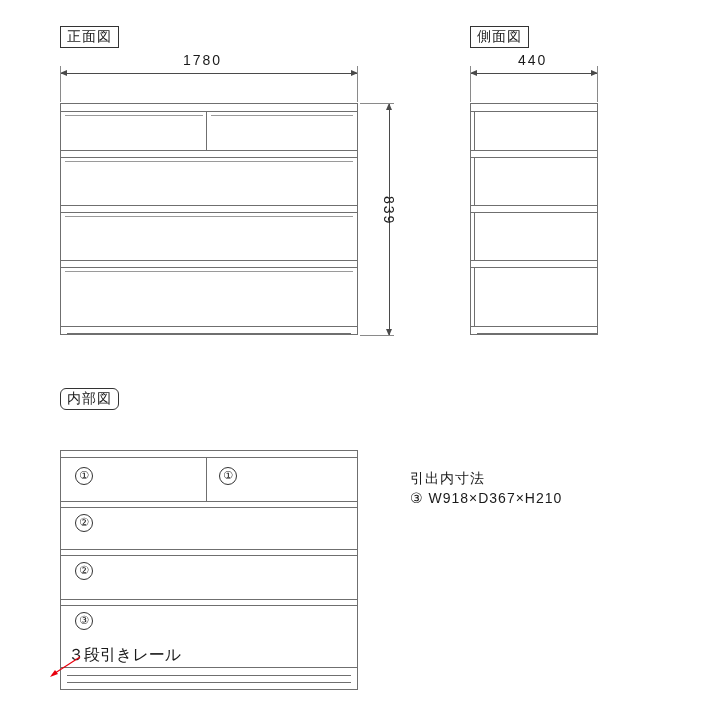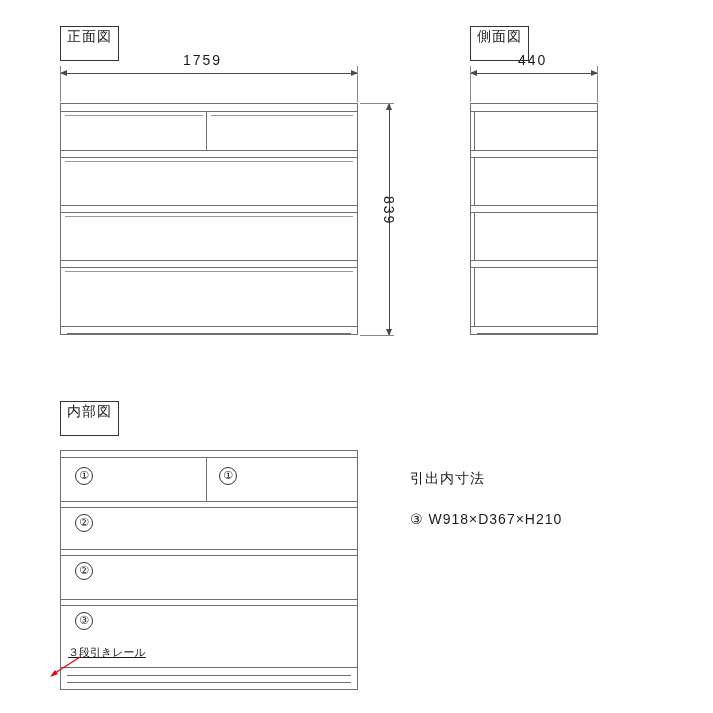--- a/index.html
+++ b/index.html
@@ -13,21 +13,21 @@
   }
   .stage{position:absolute;left:0;top:0;width:713px;height:713px;}
   .abs{position:absolute;}
 
   
   .boxlabel{
     border:1px solid #333;
     background:#fff;
     font-size:14px;
     letter-spacing:1px;
-    padding:2px 6px 16px 6px;
+    padding:2px 6px 3px 6px;
     line-height:1.1;
     white-space:nowrap;
   }
 
   
   .dimtext{
     font-size:14px;
     letter-spacing:2px;
     white-space:nowrap;
   }
@@ -57,35 +57,35 @@
   .arrowU{border-left:3px solid transparent;border-right:3px solid transparent;border-bottom:7px solid #4a4a4a;}
   .arrowD{border-left:3px solid transparent;border-right:3px solid transparent;border-top:7px solid #4a4a4a;}
 
   
   .cnum{
     width:16px;height:16px;border:1px solid #333;border-radius:50%;
     font-size:11px;line-height:15px;text-align:center;background:#fff;
   }
 
   
-  .spec-title{font-size:14px;letter-spacing:1px;margin-bottom:21px;}
+  .spec-title{font-size:14px;letter-spacing:1px;margin-bottom:0;}
   .spec-row{font-size:14px;letter-spacing:1px;white-space:nowrap;line-height:1.55;}
 
   
-  .railnote{font-size:11px;letter-spacing:0px;white-space:nowrap;text-decoration:underline;}
+  .railnote{font-size:16px;letter-spacing:0px;white-space:nowrap;}
   .railarrow{position:absolute;}
 </style>
 </head>
 <body>
 
 <div class="stage">
 
   <div class="abs boxlabel" style="left:60px;top:26px;">正面図</div>
 
-  <div class="abs dimtext" style="left:183px;top:52px;">1759</div>
+  <div class="abs dimtext" style="left:183px;top:52px;">1780</div>
   <div class="abs dimline" style="left:60px;top:73px;width:298px;height:1px;"></div>
   <div class="abs arrowL" style="left:60px;top:70px;"></div>
   <div class="abs arrowR" style="left:351px;top:70px;"></div>
   <div class="abs ext" style="left:60px;top:66px;width:1px;height:36px;"></div>
   <div class="abs ext" style="left:357px;top:66px;width:1px;height:36px;"></div>
 
   <div class="abs dimline" style="left:389px;top:103px;width:1px;height:232px;"></div>
   <div class="abs arrowU" style="left:386px;top:103px;"></div>
   <div class="abs arrowD" style="left:386px;top:329px;"></div>
   <div class="abs ext" style="left:360px;top:103px;width:34px;height:1px;"></div>
@@ -138,21 +138,21 @@
     <div class="abs hline" style="left:0;top:163px;width:126px;height:1px;"></div>
     <div class="abs hline" style="left:0;top:222px;width:126px;height:1px;"></div>
 
     <div class="abs vline" style="left:3px;top:8px;width:1px;height:38px;"></div>
     <div class="abs vline" style="left:3px;top:54px;width:1px;height:47px;"></div>
     <div class="abs vline" style="left:3px;top:109px;width:1px;height:47px;"></div>
     <div class="abs vline" style="left:3px;top:164px;width:1px;height:58px;"></div>
     <div class="abs hline" style="left:6px;top:229px;width:120px;height:1px;"></div>
   </div>
 
-  <div class="abs boxlabel" style="left:60px;top:401px;">内部図</div>
+  <div class="abs boxlabel" style="left:60px;top:388px;border-radius:6px;">内部図</div>
 
   <div class="abs fbody" style="left:60px;top:450px;width:298px;height:240px;">
     <div class="abs hline" style="left:0;top:6px;width:296px;height:1px;"></div>
 
     <div class="abs hline" style="left:0;top:50px;width:296px;height:1px;"></div>
     <div class="abs vline" style="left:145px;top:7px;width:1px;height:43px;"></div>
     <div class="abs cnum" style="left:14px;top:16px;">①</div>
     <div class="abs cnum" style="left:158px;top:16px;">①</div>
 
     <div class="abs hline" style="left:0;top:56px;width:296px;height:1px;"></div>

